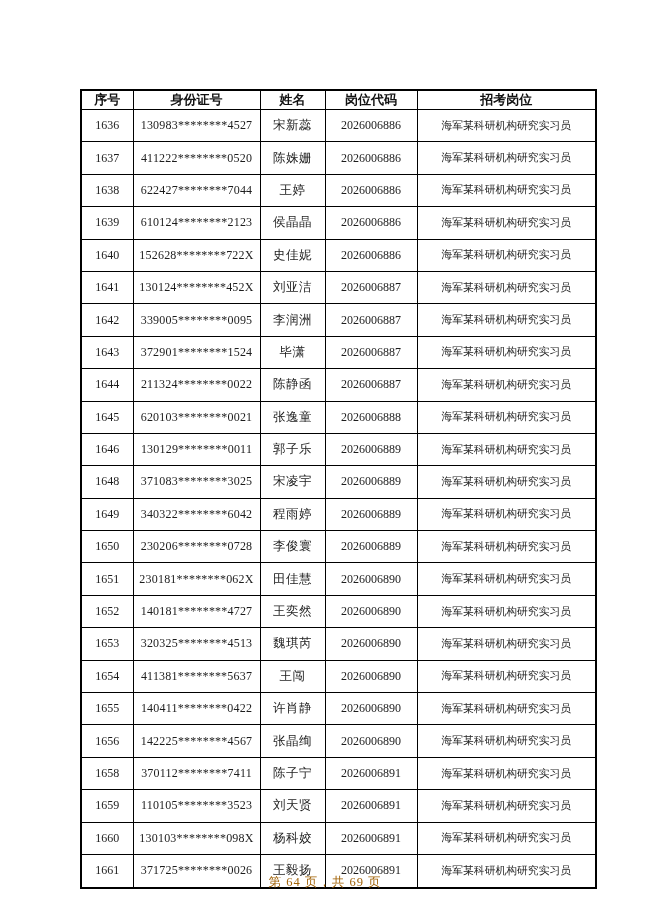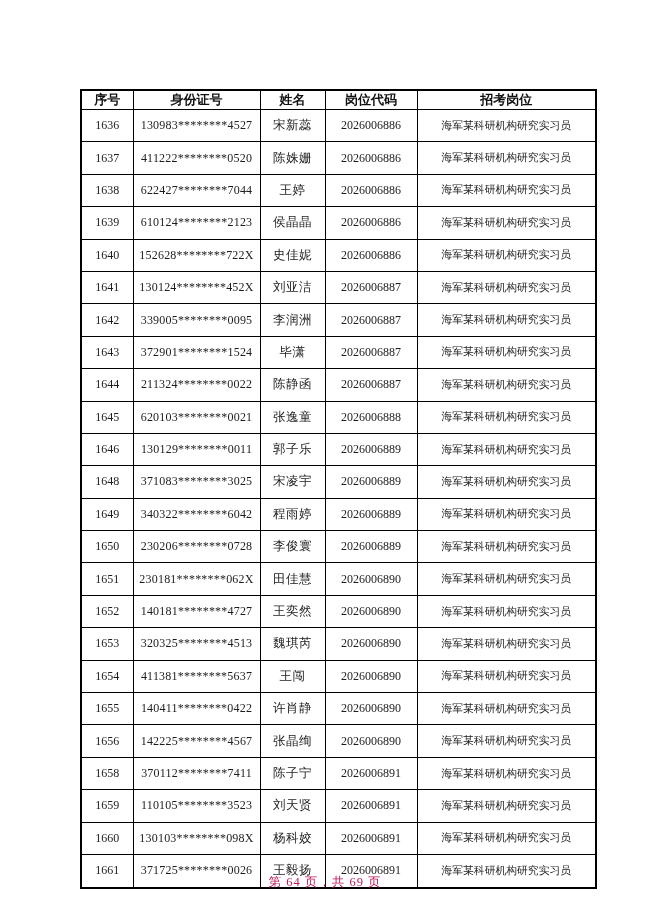--- a/index.html
+++ b/index.html
@@ -64,21 +64,21 @@
     text-align: left;
     padding-left: 3px;
   }
   .footer {
     position: absolute;
     left: 0;
     top: 874px;
     width: 650px;
     text-align: center;
     font-size: 12.5px;
-    color: #be185d;
+    color: #a16207;
     letter-spacing: 1px;
   }
 </style>
 </head>
 <body>
 
 <div class="page">
   <div class="table-wrap">
     <table class="candidates">
       <colgroup>

